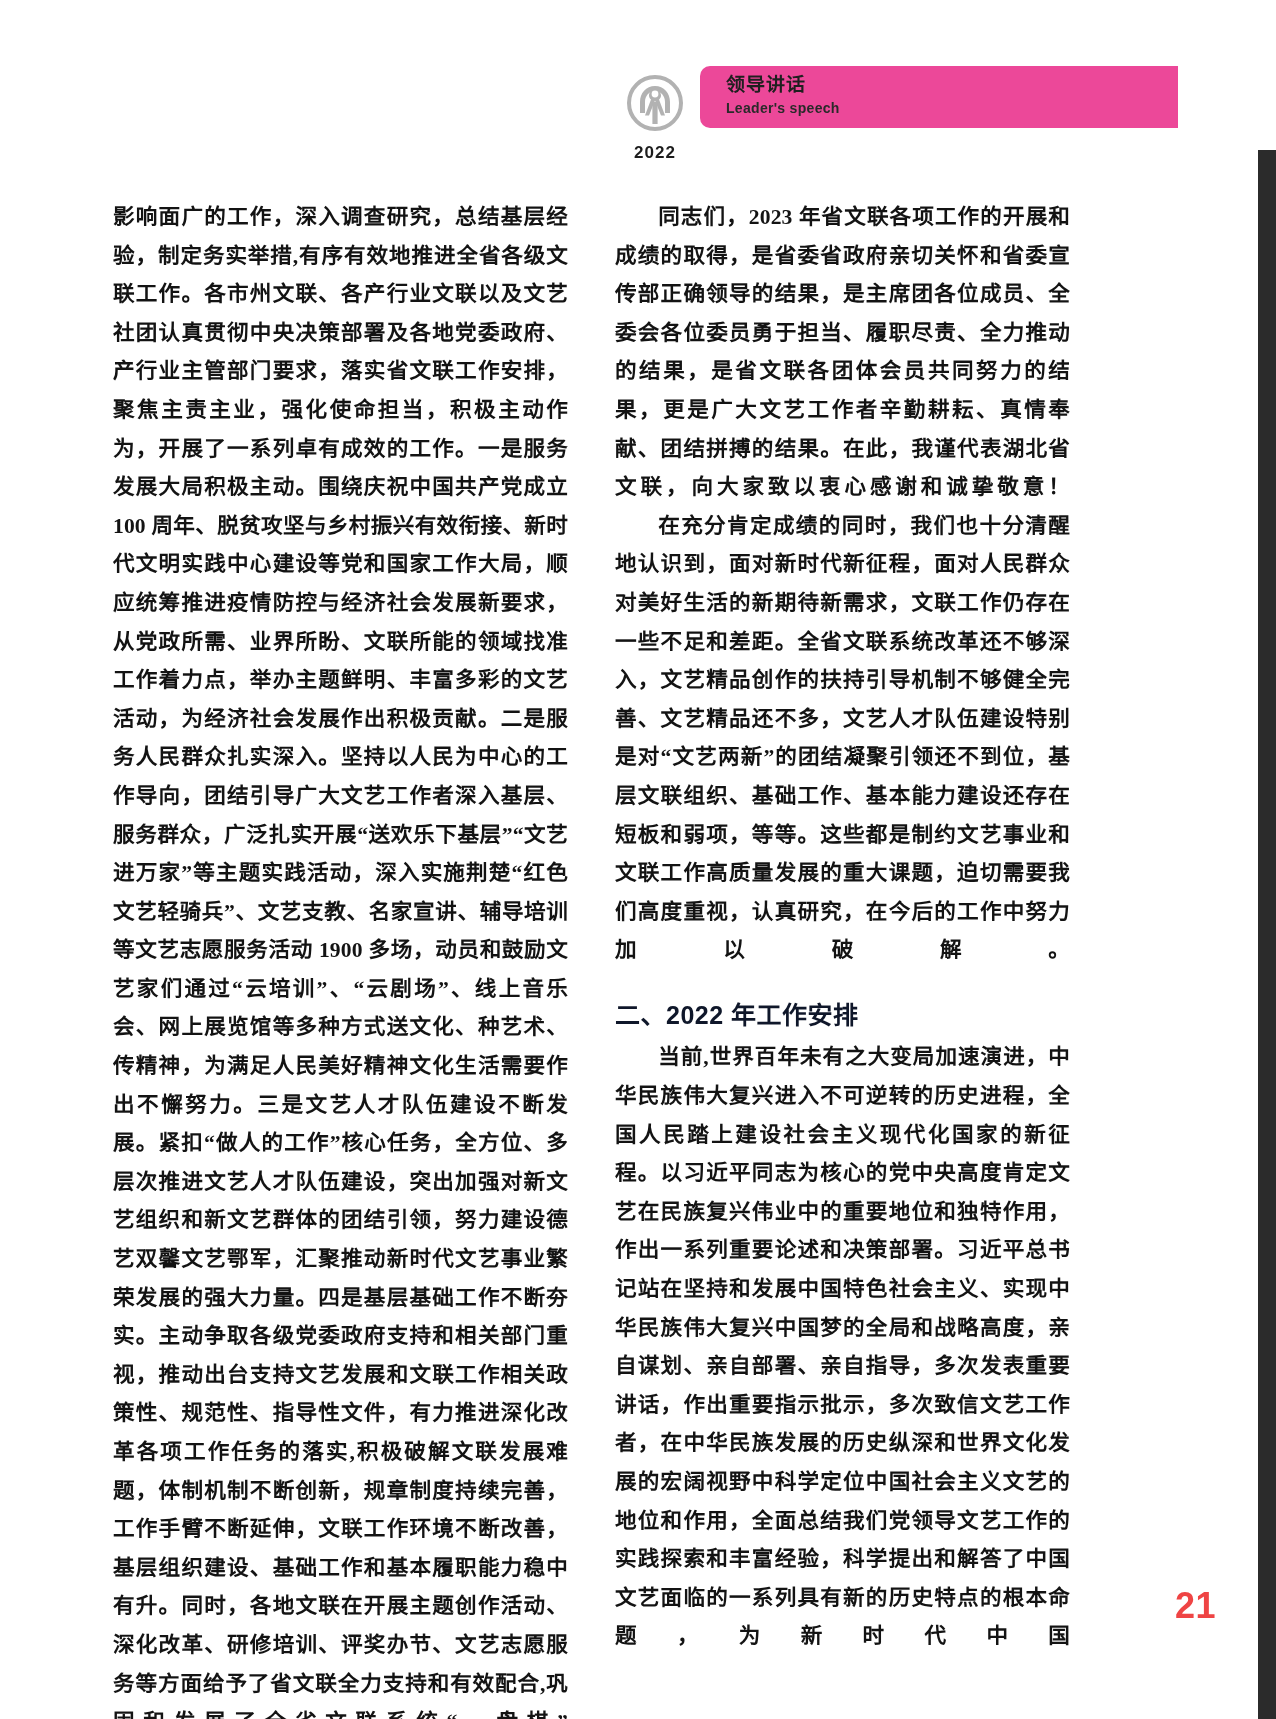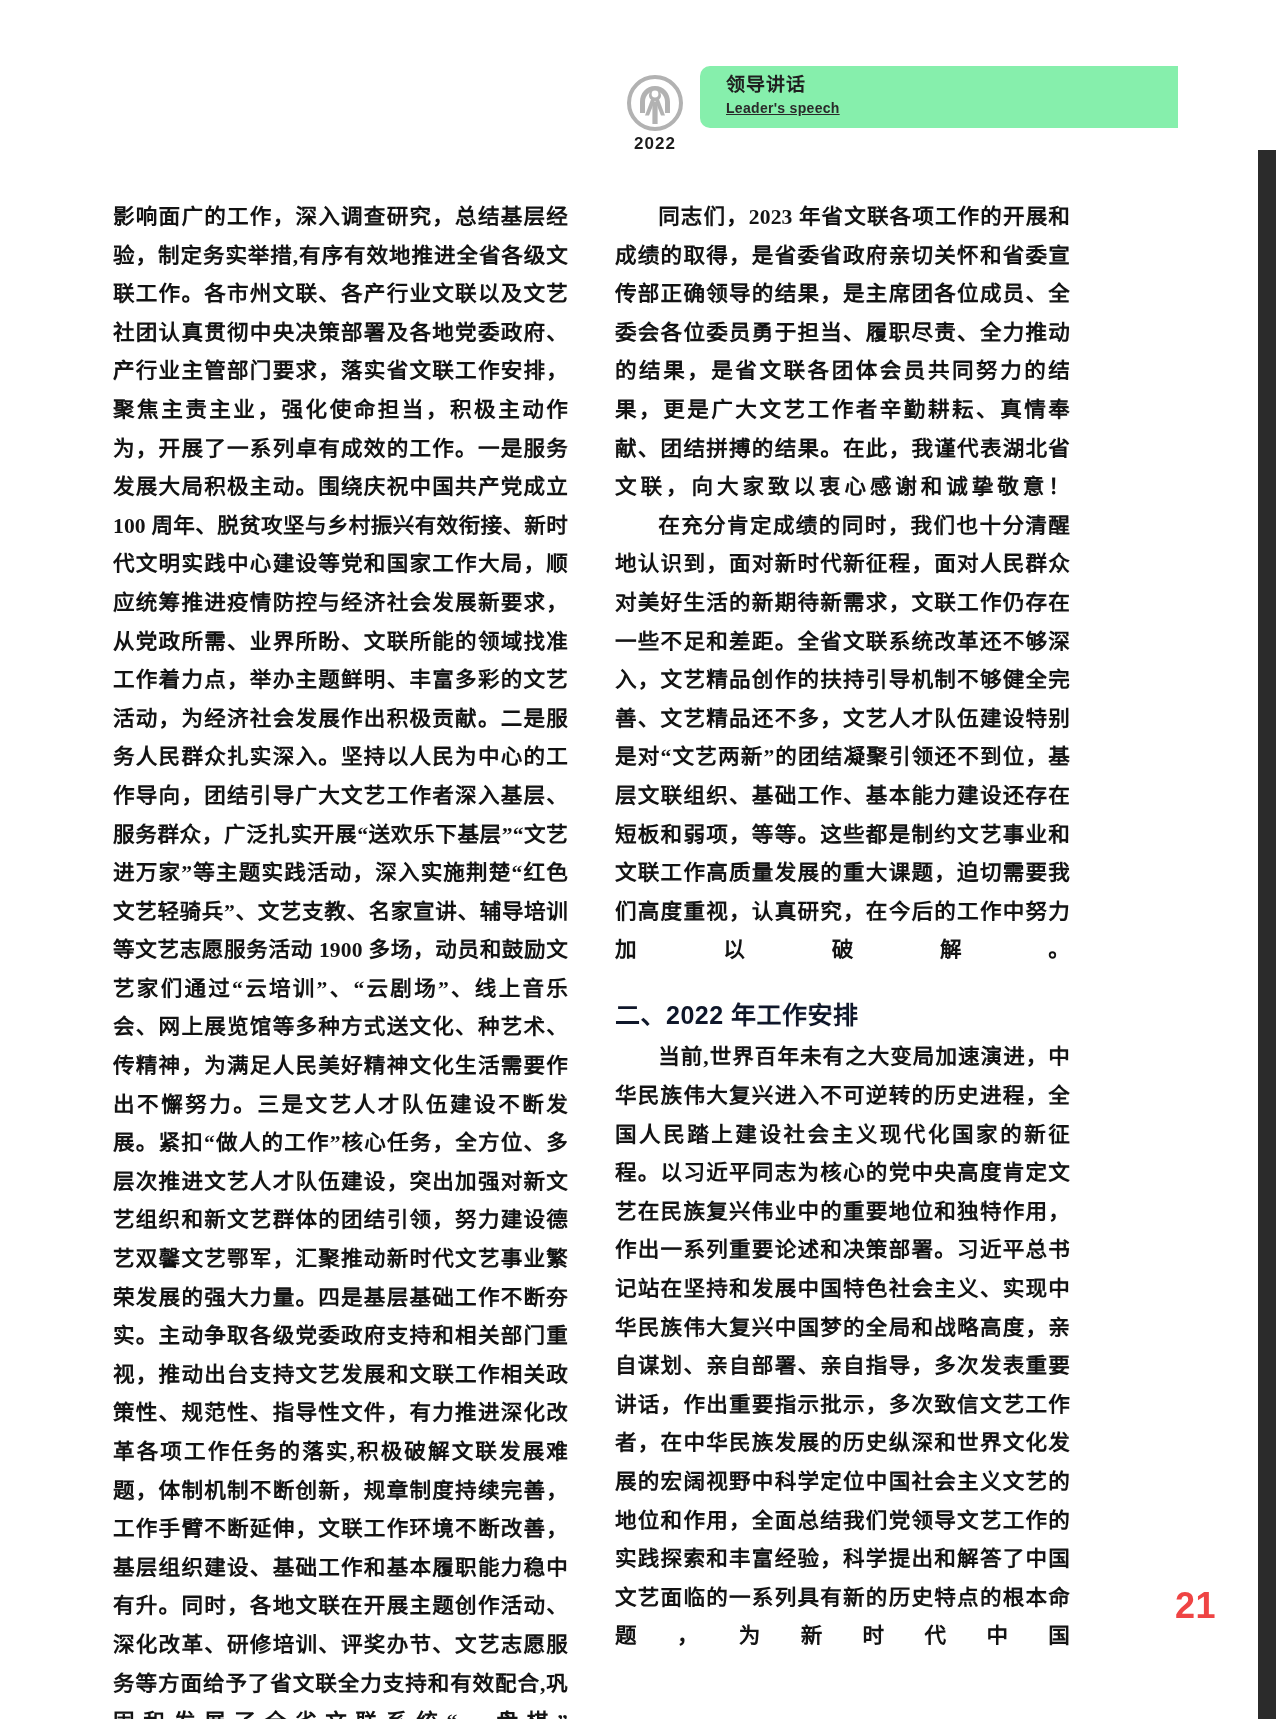--- a/index.html
+++ b/index.html
@@ -51,49 +51,48 @@
     width: 74px;
     text-align: center;
   }
   .rh-logo svg { display: block; margin: 0 auto; }
   .rh-year {
     font-family: "Liberation Sans", "DejaVu Sans", sans-serif;
     font-weight: bold;
     font-size: 17px;
     letter-spacing: 1px;
     color: #1c1c1c;
-    margin-top: 2px;
+    margin-top: 11px;
   }
   .rh-band {
     position: absolute;
     left: 82px;
     top: 0;
     right: 0;
     height: 62px;
-    background: #86efac;
+    background: #ec4899;
     border-radius: 10px 0 0 10px;
     padding: 5px 0 12px 26px;
     box-sizing: border-box;
   }
   .rh-cn {
     font-family: "Liberation Sans", "DejaVu Sans", sans-serif;
     font-weight: bold;
     font-size: 19px;
     color: #1f1f1f;
     letter-spacing: 1px;
     line-height: 1.45;
   }
   .rh-en {
     font-family: "Liberation Sans", "DejaVu Sans", sans-serif;
     font-weight: bold;
     font-size: 14px;
     color: #2a2a2a;
     letter-spacing: 0.3px;
     line-height: 1.3;
-    text-decoration: underline;
   }
 
   
   .columns {
     position: absolute;
     top: 198px;
     left: 113px;
     width: 957px;
     height: 1270px;
   }

